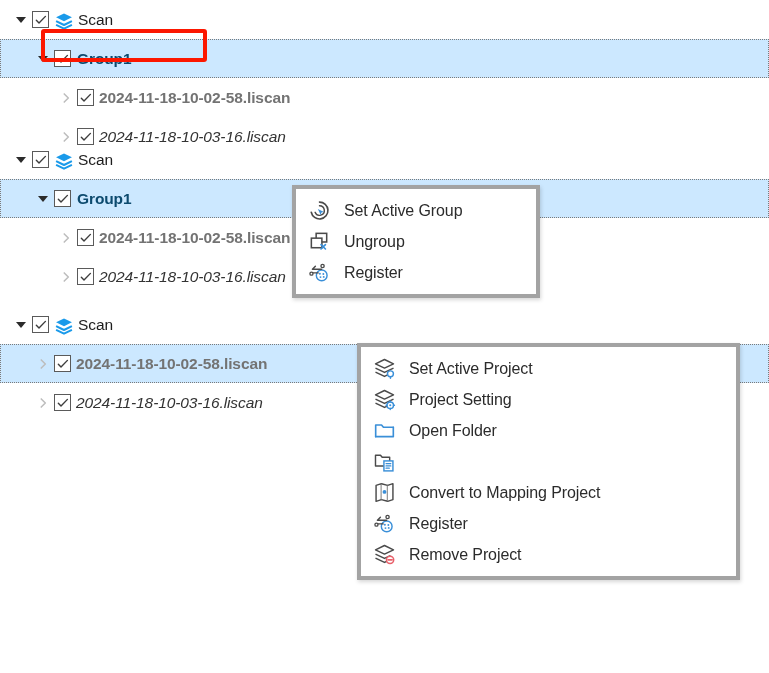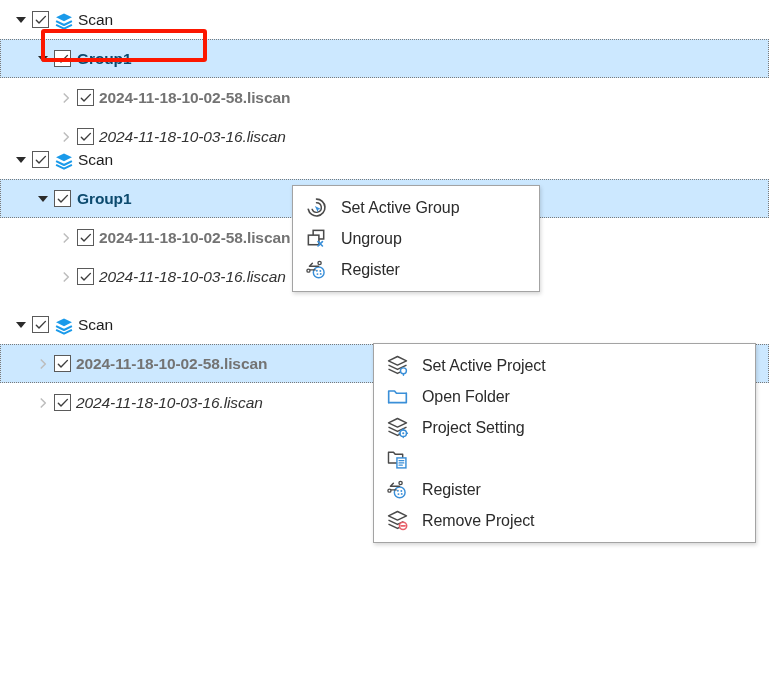--- a/index.html
+++ b/index.html
@@ -105,21 +105,21 @@
     border: 4px solid #fc1700;
     border-radius: 3px;
     box-sizing: border-box;
     pointer-events: none;
   }
 
   
   .ctx-menu {
     position: absolute;
     background: #ffffff;
-    border: 1px solid #a3a3a3;
+    border: 4px solid #a3a3a3;
     box-shadow: 1px 2px 4px rgba(0,0,0,0.16);
     padding: 6px 0 6px 0;
     box-sizing: border-box;
   }
   .ctx-item {
     display: flex;
     align-items: center;
     height: 31px;
     padding: 0 16px 0 10px;
     white-space: nowrap;
@@ -343,63 +343,74 @@
           <circle cx="16.4" cy="16.6" r="1" fill="#3a8fd8"></circle>
           <path d="M4.6 8.6h9.6M4.6 8.6l3.1-3.1M4.6 12.4h6" stroke="#4a4a4a" stroke-width="1.5" stroke-linecap="round" fill="none"></path>
           <circle cx="15.2" cy="5.2" r="1.7" stroke="#4a4a4a" stroke-width="1.4" fill="#fff"></circle>
           <circle cx="3.6" cy="13.2" r="1.6" stroke="#4a4a4a" stroke-width="1.4" fill="#fff"></circle>
         </svg>
       </span>
       <span class="ctx-label">Register</span>
     </div>
   </div>
 
-<div class="ctx-menu" style="left:373px; top:343px; width:383px;" id="project-menu">
+<div class="ctx-menu" style="left:357px; top:343px; width:383px;" id="project-menu">
     <div class="ctx-item">
       <span class="ctx-ic">
         <svg width="23" height="23" viewBox="0 0 24 24" fill="none" xmlns="http://www.w3.org/2000/svg">
           <path d="M12 2.6L2.6 7.1 12 11.6l9.4-4.5L12 2.6z" fill="#ffffff" stroke="#4a4a4a" stroke-width="1.5" stroke-linejoin="round"></path>
           <path d="M2.6 11.6L12 16.1l9.4-4.5" stroke="#4a4a4a" stroke-width="1.5" fill="none" stroke-linejoin="round"></path>
           <path d="M2.6 15.8L12 20.3l5.4-2.6" stroke="#4a4a4a" stroke-width="1.5" fill="none" stroke-linejoin="round"></path>
           <circle cx="18.2" cy="17.6" r="3.1" stroke="#3a8fd8" stroke-width="1.5" fill="#fff"></circle>
           <path d="M18.2 20.7v1.4" stroke="#3a8fd8" stroke-width="1.5" stroke-linecap="round"></path>
         </svg>
       </span>
       <span class="ctx-label">Set Active Project</span>
-    </div>
-    <div class="ctx-item">
-      <span class="ctx-ic">
-        <svg width="23" height="23" viewBox="0 0 24 24" fill="none" xmlns="http://www.w3.org/2000/svg">
-          <path d="M2.8 18.4V6.2h6.1l2 2.4h10.3" stroke="#3a8fd8" stroke-width="1.7" fill="none" stroke-linejoin="round" stroke-linecap="round"></path>
-          <path d="M2.8 18.4h18.4V8.6" stroke="#3a8fd8" stroke-width="1.7" fill="none" stroke-linejoin="round" stroke-linecap="round"></path>
-        </svg>
-      </span>
-      <span class="ctx-label">Open Folder</span>
     </div>
     <div class="ctx-item">
       <span class="ctx-ic">
         <svg width="23" height="23" viewBox="0 0 24 24" fill="none" xmlns="http://www.w3.org/2000/svg">
           <path d="M12 2.6L2.6 7.1 12 11.6l9.4-4.5L12 2.6z" fill="#ffffff" stroke="#4a4a4a" stroke-width="1.5" stroke-linejoin="round"></path>
           <path d="M2.6 11.6L12 16.1l9.4-4.5" stroke="#4a4a4a" stroke-width="1.5" fill="none" stroke-linejoin="round"></path>
           <path d="M2.6 15.8L12 20.3l5.2-2.5" stroke="#4a4a4a" stroke-width="1.5" fill="none" stroke-linejoin="round"></path>
           <circle cx="18" cy="18" r="3.4" stroke="#3a8fd8" stroke-width="1.5" fill="#fff"></circle>
           <circle cx="18" cy="18" r="1.1" fill="#3a8fd8"></circle>
           <path d="M18 13.6v1.1M18 21.3v1.1M13.6 18h1.1M21.3 18h1.1" stroke="#3a8fd8" stroke-width="1.4" stroke-linecap="round"></path>
         </svg>
       </span>
       <span class="ctx-label">Project Setting</span>
     </div>
     <div class="ctx-item">
       <span class="ctx-ic">
         <svg width="23" height="23" viewBox="0 0 24 24" fill="none" xmlns="http://www.w3.org/2000/svg">
+          <path d="M2.8 18.4V6.2h6.1l2 2.4h10.3" stroke="#3a8fd8" stroke-width="1.7" fill="none" stroke-linejoin="round" stroke-linecap="round"></path>
+          <path d="M2.8 18.4h18.4V8.6" stroke="#3a8fd8" stroke-width="1.7" fill="none" stroke-linejoin="round" stroke-linecap="round"></path>
+        </svg>
+      </span>
+      <span class="ctx-label">Open Folder</span>
+    </div>
+    <div class="ctx-item">
+      <span class="ctx-ic">
+        <svg width="23" height="23" viewBox="0 0 24 24" fill="none" xmlns="http://www.w3.org/2000/svg">
           <path d="M2.6 16.6V5.4h5.2l1.8 2.2h7.8v9h-14.8z" stroke="#4a4a4a" stroke-width="1.5" fill="#fff" stroke-linejoin="round"></path>
           <rect x="11.4" y="11.4" width="9.4" height="10.4" fill="#ffffff" stroke="#3a8fd8" stroke-width="1.5"></rect>
           <path d="M13.6 14.2h5M13.6 16.6h5M13.6 19h3.4" stroke="#3a8fd8" stroke-width="1.3" stroke-linecap="round"></path>
         </svg>
       </span>
+    </div>
+    <div class="ctx-item">
+      <span class="ctx-ic">
+        <svg width="23" height="23" viewBox="0 0 24 24" fill="none" xmlns="http://www.w3.org/2000/svg">
+          <path d="M3.2 4.6l5.6-1.8v16.6l-5.6 1.8V4.6z" stroke="#4a4a4a" stroke-width="1.5" fill="#fff" stroke-linejoin="round"></path>
+          <path d="M8.8 2.8l6.4 1.8v16.6l-6.4-1.8" stroke="#4a4a4a" stroke-width="1.5" fill="#fff" stroke-linejoin="round"></path>
+          <path d="M15.2 4.6l5.6-1.8v16.6l-5.6 1.8" stroke="#4a4a4a" stroke-width="1.5" fill="#fff" stroke-linejoin="round"></path>
+          <circle cx="12" cy="11.4" r="2" fill="#3a8fd8"></circle>
+        </svg>
+      </span>
+      <span class="ctx-label">Convert to Mapping Project</span>
     </div>
     <div class="ctx-item">
       <span class="ctx-ic">
         <svg width="23" height="23" viewBox="0 0 24 24" fill="none" xmlns="http://www.w3.org/2000/svg">
           <circle cx="14.3" cy="15" r="5.6" fill="#ffffff" stroke="#3a8fd8" stroke-width="1.5"></circle>
           <circle cx="12.4" cy="13.3" r="1" fill="#3a8fd8"></circle>
           <circle cx="16" cy="13.6" r="1" fill="#3a8fd8"></circle>
           <circle cx="13" cy="16.8" r="1" fill="#3a8fd8"></circle>
           <circle cx="16.4" cy="16.6" r="1" fill="#3a8fd8"></circle>
           <path d="M4.6 8.6h9.6M4.6 8.6l3.1-3.1M4.6 12.4h6" stroke="#4a4a4a" stroke-width="1.5" stroke-linecap="round" fill="none"></path>

